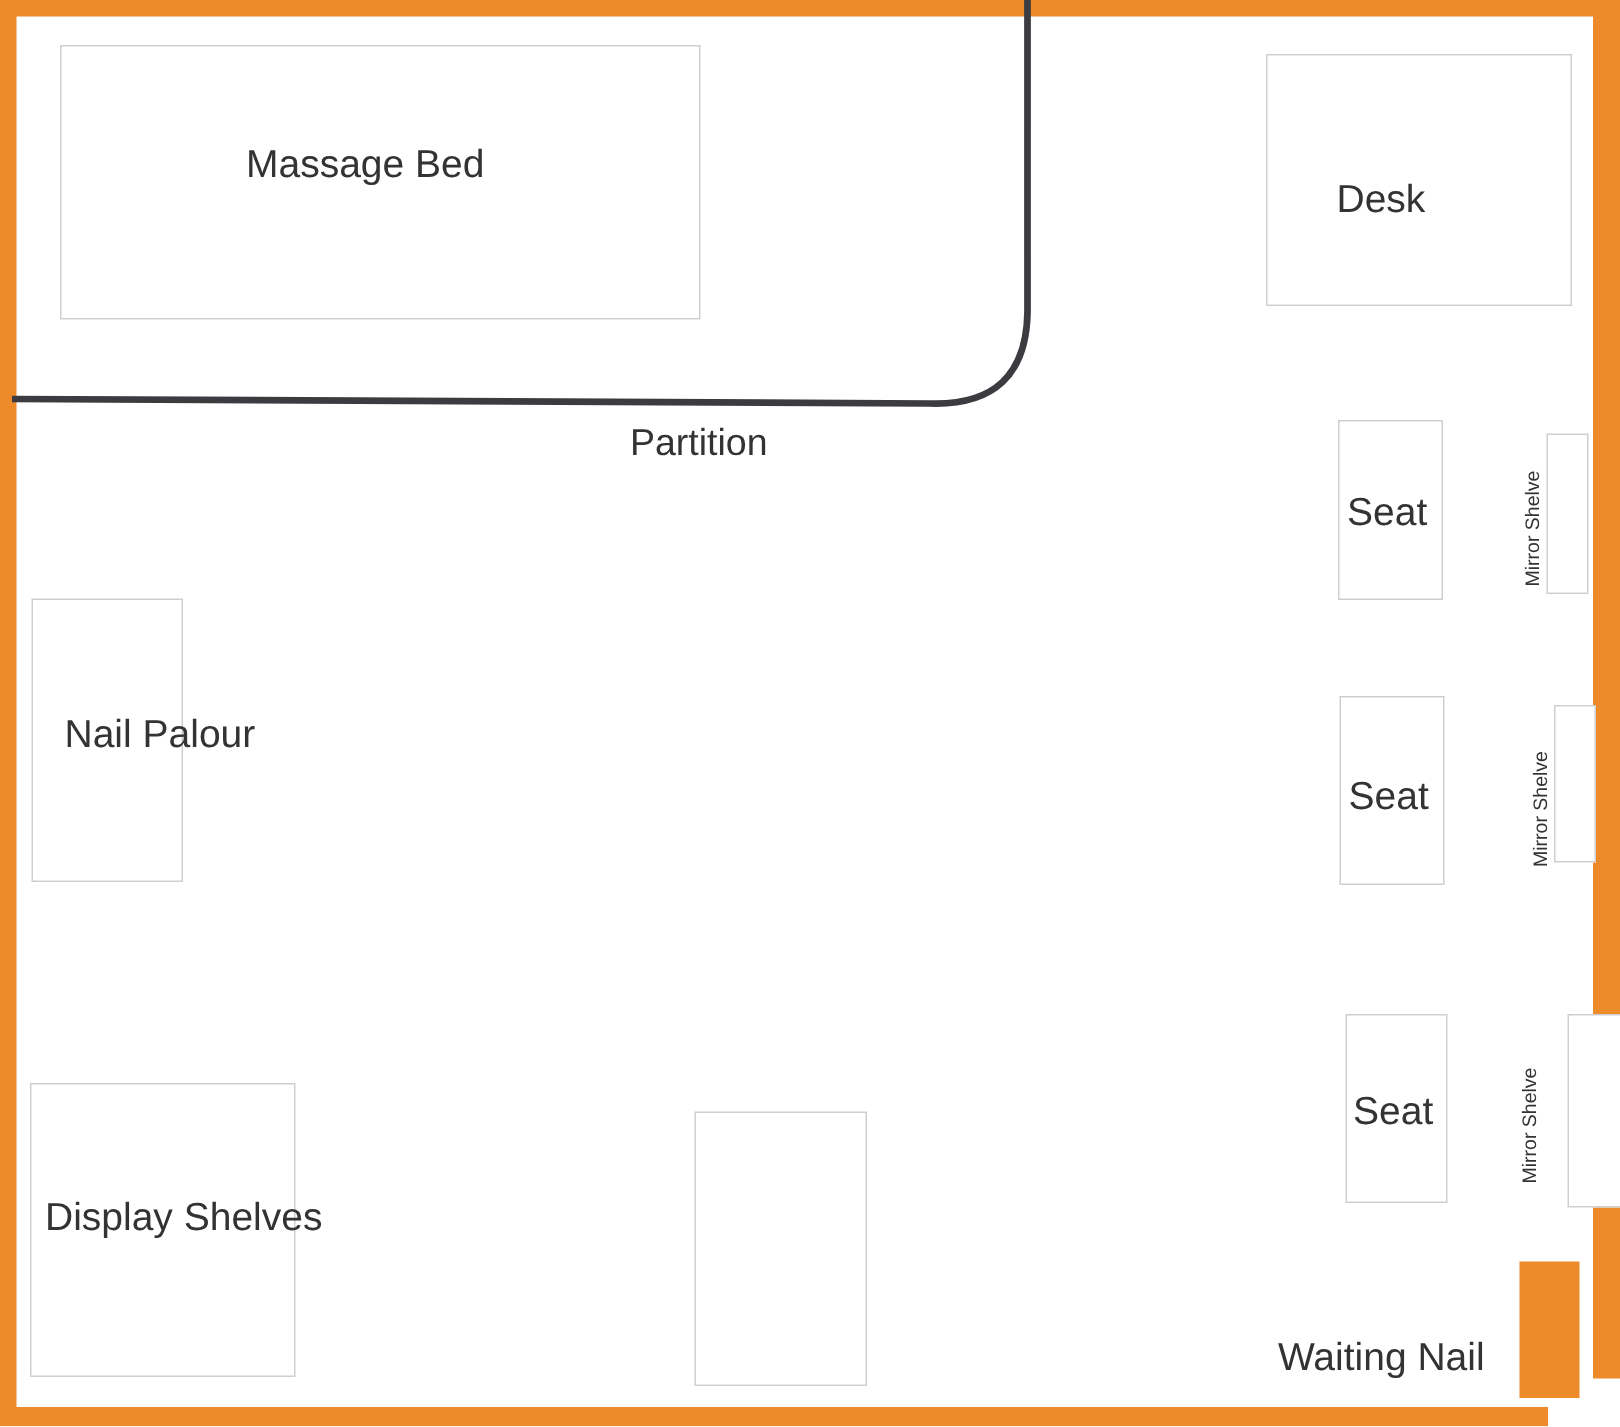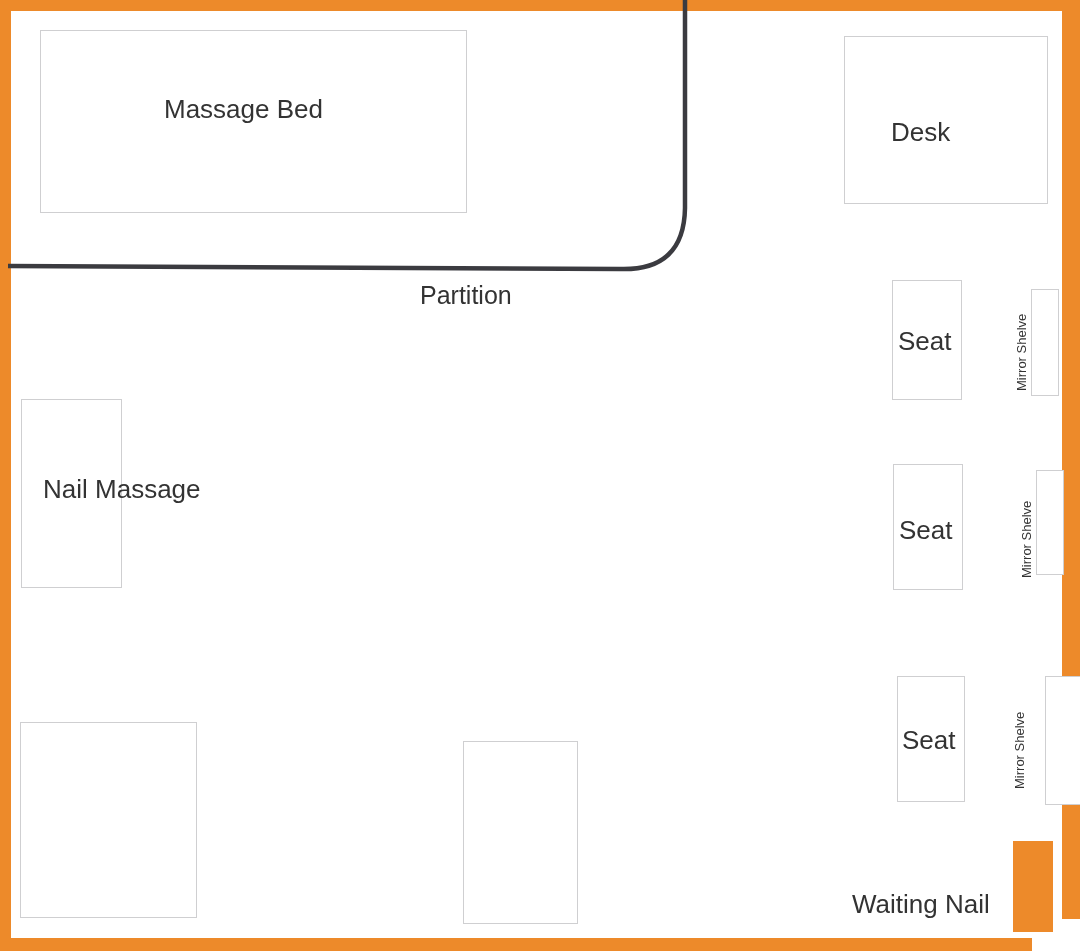--- a/index.html
+++ b/index.html
@@ -102,22 +102,23 @@
   <div class="label label-lg" style="left:899px; top:517px;">Seat</div>
   <div class="label-rot" style="left:1020px; top:578px;">Mirror Shelve</div>
   <div class="box" style="left:1036px; top:470px; width:28px; height:105px;"></div>
 
   <div class="box" style="left:897px; top:676px; width:68px; height:126px;"></div>
   <div class="label label-lg" style="left:902px; top:727px;">Seat</div>
   <div class="label-rot" style="left:1013px; top:789px;">Mirror Shelve</div>
   <div class="box" style="left:1045px; top:676px; width:43px; height:129px;"></div>
 
   <div class="box" style="left:21px; top:399px; width:101px; height:189px;"></div>
-  <div class="label label-lg" style="left:43px; top:476px;">Nail Massage</div>
+  <div class="label label-lg" style="left:43px; top:476px;">Nail Palour</div>
 
   <div class="box" style="left:20px; top:722px; width:177px; height:196px;"></div>
+  <div class="label label-lg" style="left:30px; top:798px;">Display Shelves</div>
 
   <div class="box" style="left:463px; top:741px; width:115px; height:183px;"></div>
 
   <div class="label label-lg" style="left:852px; top:891px;">Waiting Nail</div>
   <div class="orange-block" style="left:1013px; top:841px; width:40px; height:91px;"></div>
 
 </div>
 
 </body></html>

